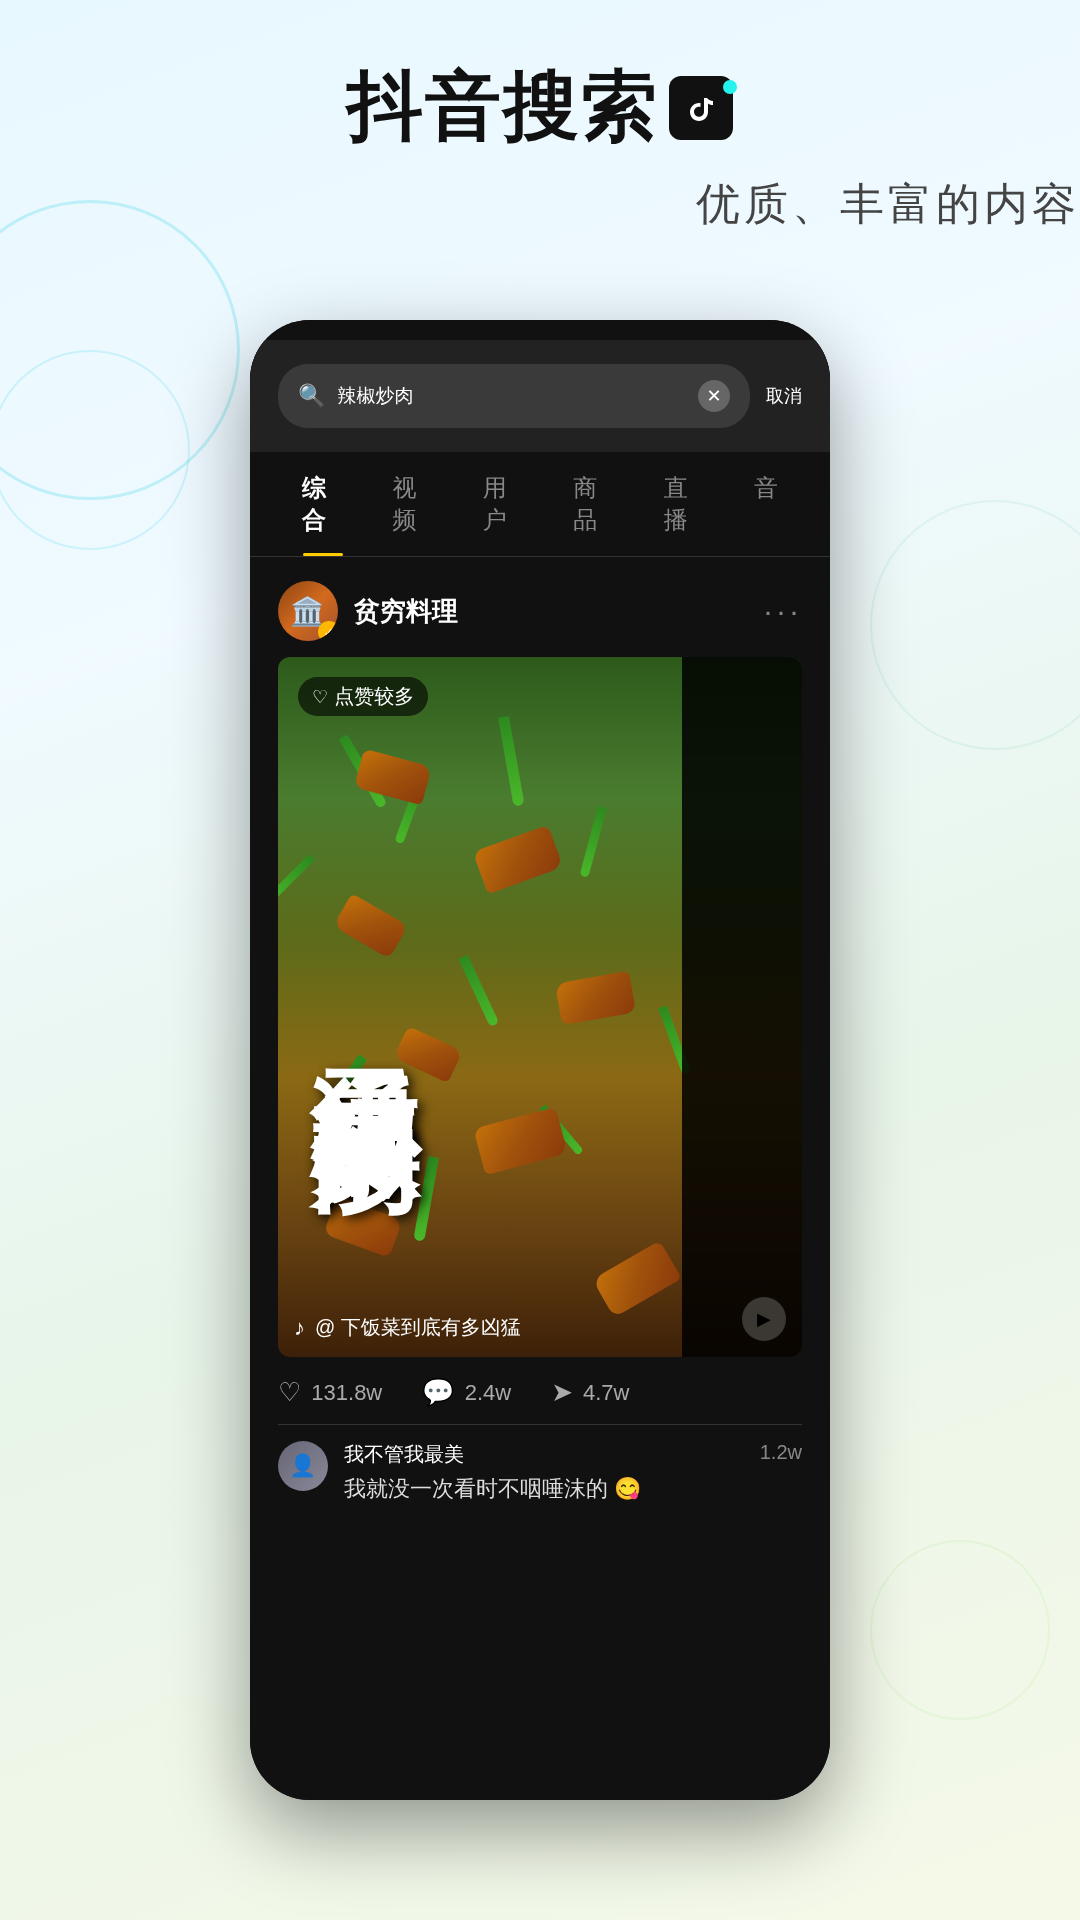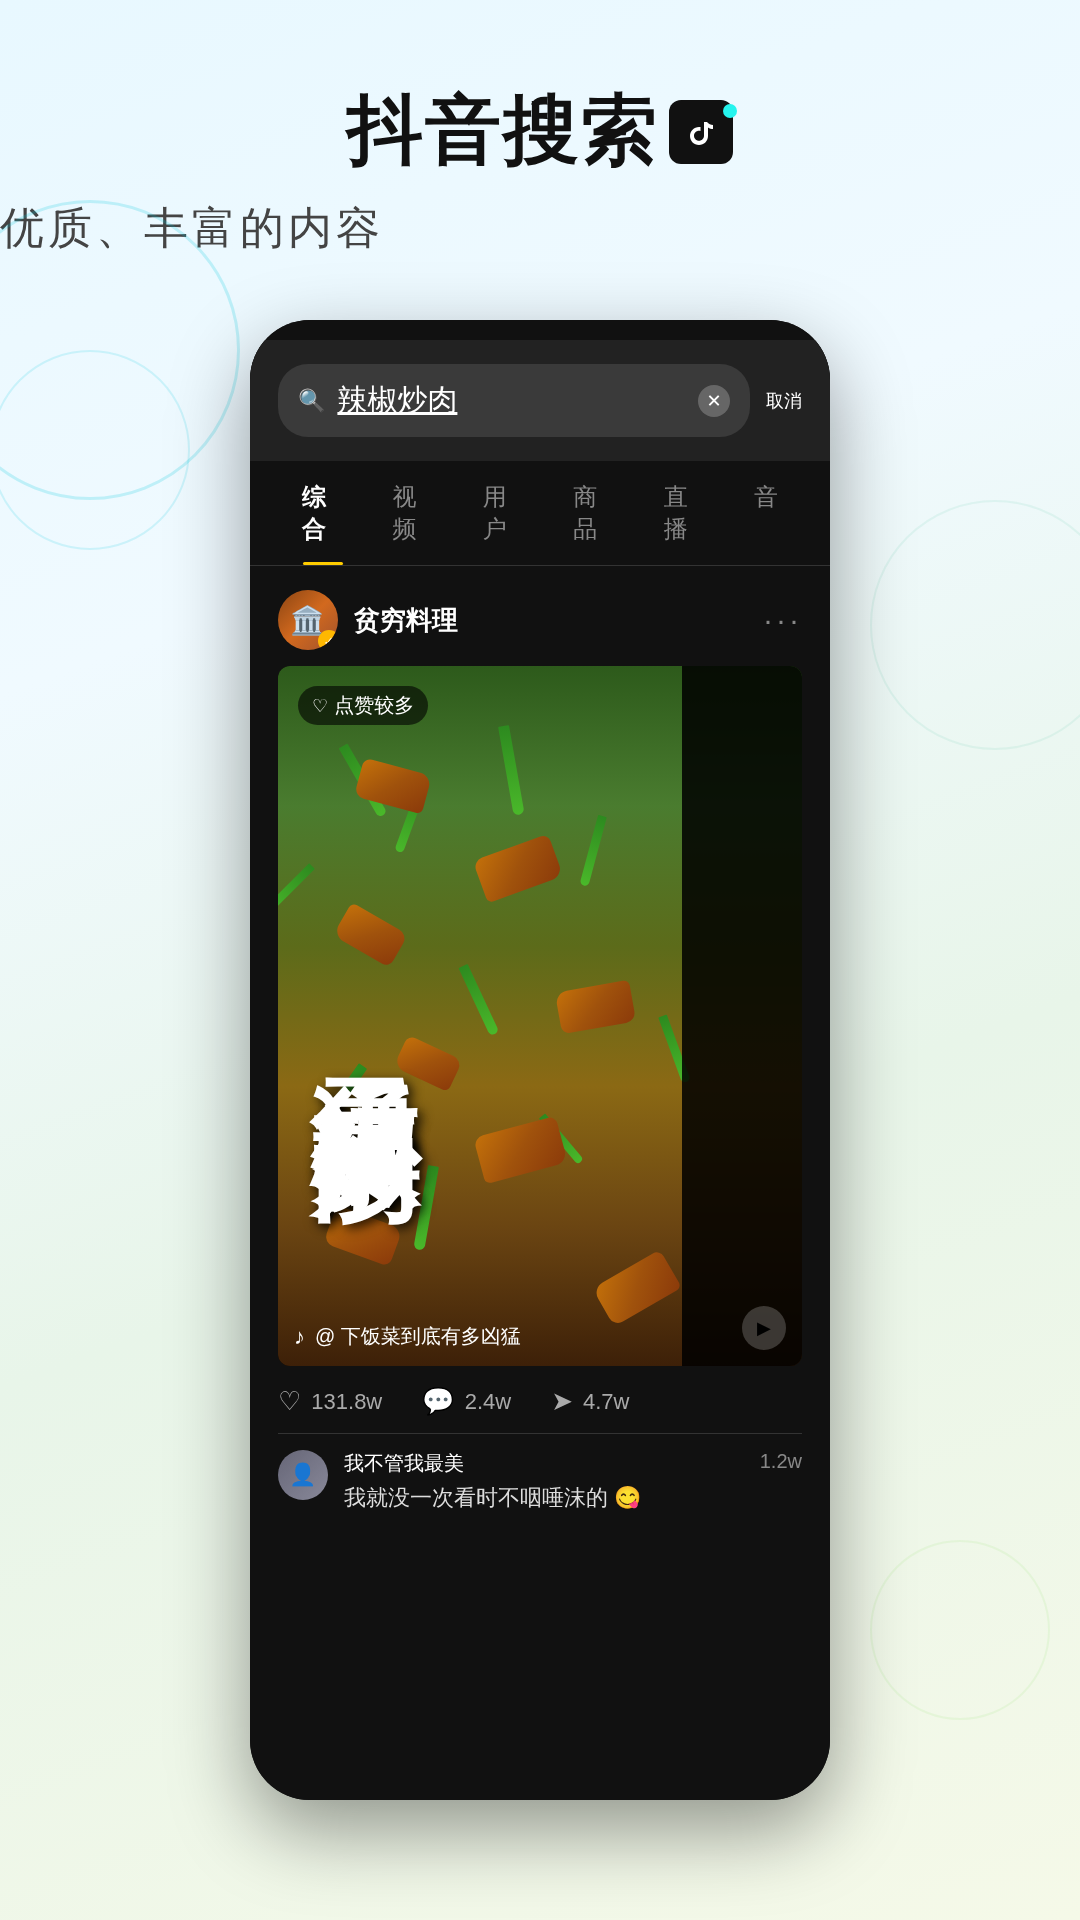--- a/index.html
+++ b/index.html
@@ -37,22 +37,22 @@
     .bg-circle-4 {
       position: absolute;
       width: 180px; height: 180px;
       border: 2px solid rgba(200,240,180,0.3);
       border-radius: 50%;
       bottom: 200px; right: 30px;
     }
 
     
     .header {
-      text-align: left;
-      padding-top: 80px;
+      text-align: right;
+      padding-top: 56px;
       padding-bottom: 40px;
     }
     .header-title {
       font-size: 76px;
       font-weight: 900;
       color: #111;
       letter-spacing: 2px;
       display: flex;
       align-items: center;
       justify-content: center;
@@ -128,23 +128,22 @@
       display: flex;
       align-items: center;
       gap: 12px;
     }
     .search-icon-inner {
       color: #888;
       font-size: 22px;
     }
     .search-text {
       color: #fff;
-      font-size: 30px;
+      font-size: 19px;
       flex: 1;
-      text-decoration: underline;
     }
     .search-clear {
       width: 32px;
       height: 32px;
       background: #666;
       border-radius: 50%;
       display: flex;
       align-items: center;
       justify-content: center;
       color: #fff;

